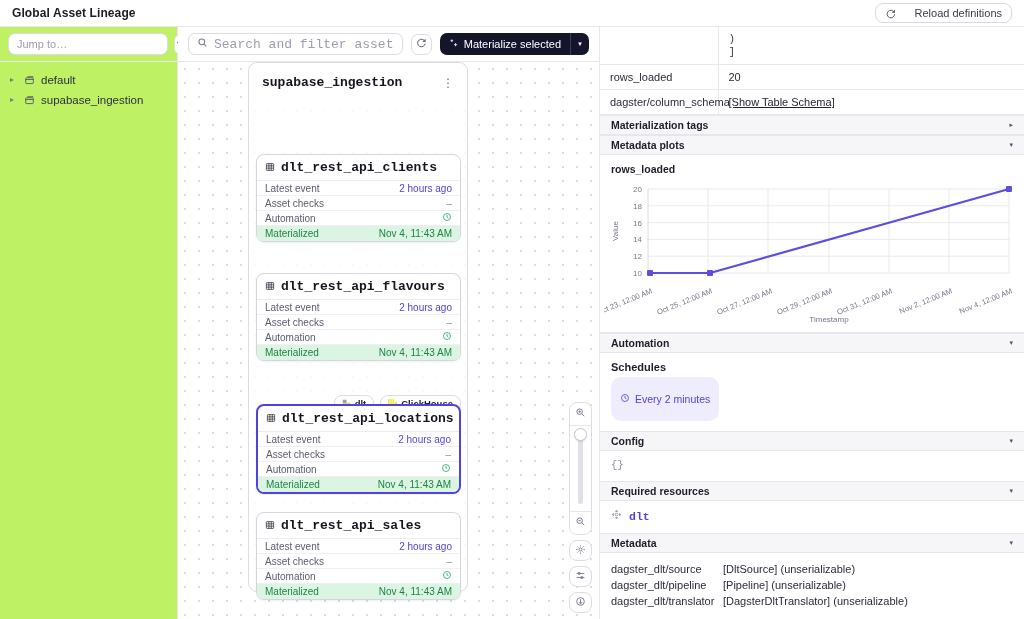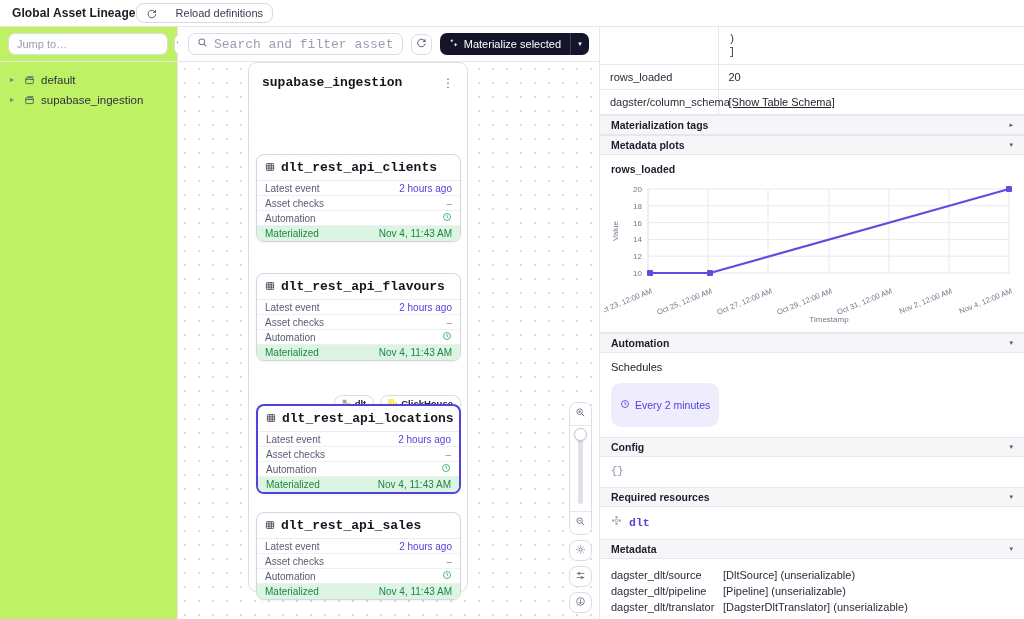--- a/index.html
+++ b/index.html
@@ -11,21 +11,21 @@
     color: #1a1a26;
     background: #ffffff;
     overflow: hidden;
   }
   .app { width: 1024px; height: 619px; display: flex; flex-direction: column; }
 
   
   .topbar {
     height: 27px; min-height: 27px;
     border-bottom: 1px solid #e6e6ec;
-    display: flex; align-items: center; 
+    display: flex; align-items: center; justify-content: space-between;
     padding: 0 12px; background: #fff;
   }
   .page-title { font-size: 12px; font-weight: bold; color: #1b1b25; letter-spacing: .1px; }
   .reload-btn {
     display: flex; align-items: center; gap: 19px;
     border: 1px solid #d9d9e0; border-radius: 8px;
     background: #fff; padding: 3px 9px; height: 20px;
     font-size: 11px; color: #3b3b50; cursor: pointer;
   }
   .reload-btn svg { display: block; }
@@ -218,21 +218,21 @@
     background: #f6f6f9; border-top: 1px solid #e6e6ec; border-bottom: 1px solid #e6e6ec;
     padding: 3px 11px; height: 37px; cursor: pointer;
   }
   .section-header .title { font-size: 10.5px; font-weight: bold; color: #1d1d2b; }
   .section-header .arrow { font-size: 7px; color: #55556b; }
   .section-body { padding: 8px 11px 10px 11px; }
 
   .plot-title { font-size: 10.5px; font-weight: bold; color: #1d1d2b; margin: 8px 0 0 11px; }
   .chart-wrap { padding: 2px 6px 4px 4px; border-bottom: 1px solid #e6e6ec; }
 
-  .sub-label { font-size: 11px; font-weight: normal; color: #1d1d2b; margin-bottom: 10px; }
+  .sub-label { font-size: 11px; font-weight: bold; color: #1d1d2b; margin-bottom: 4px; }
   .schedule-chip {
     display: inline-flex; align-items: center; gap: 5px;
     background: #eeecfd; color: #4f43dd; border-radius: 10px;
     padding: 16px 9px; font-size: 10.5px; cursor: pointer;
   }
   .config-body { padding: 8px 11px 10px 11px; font-family: "Liberation Mono", monospace;
     font-size: 10.5px; color: #8d8da3; }
   .resource-row {
     display: flex; align-items: center; gap: 7px; padding: 8px 11px 10px 11px;
   }

